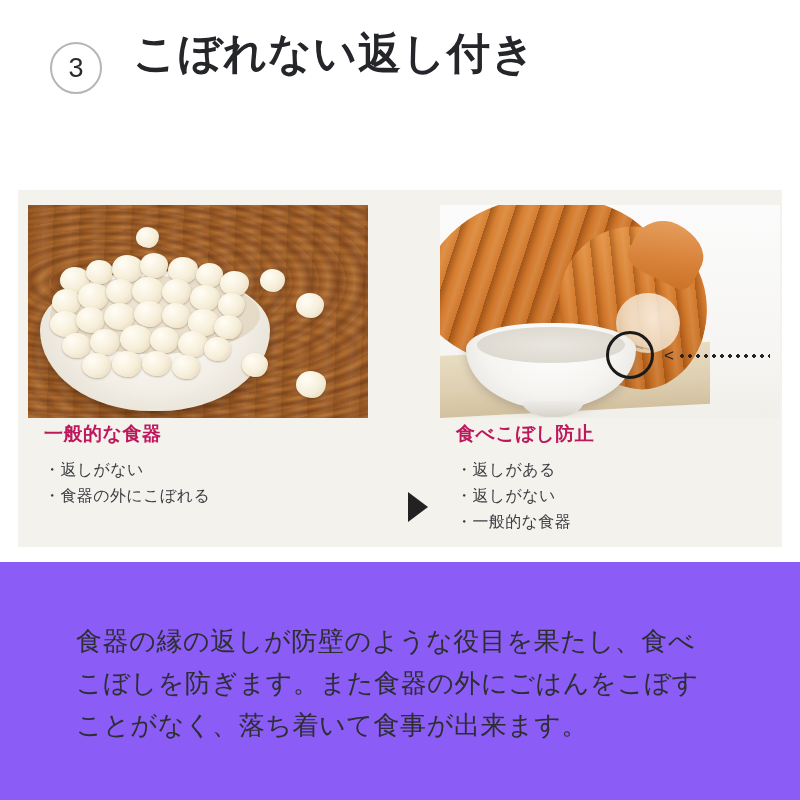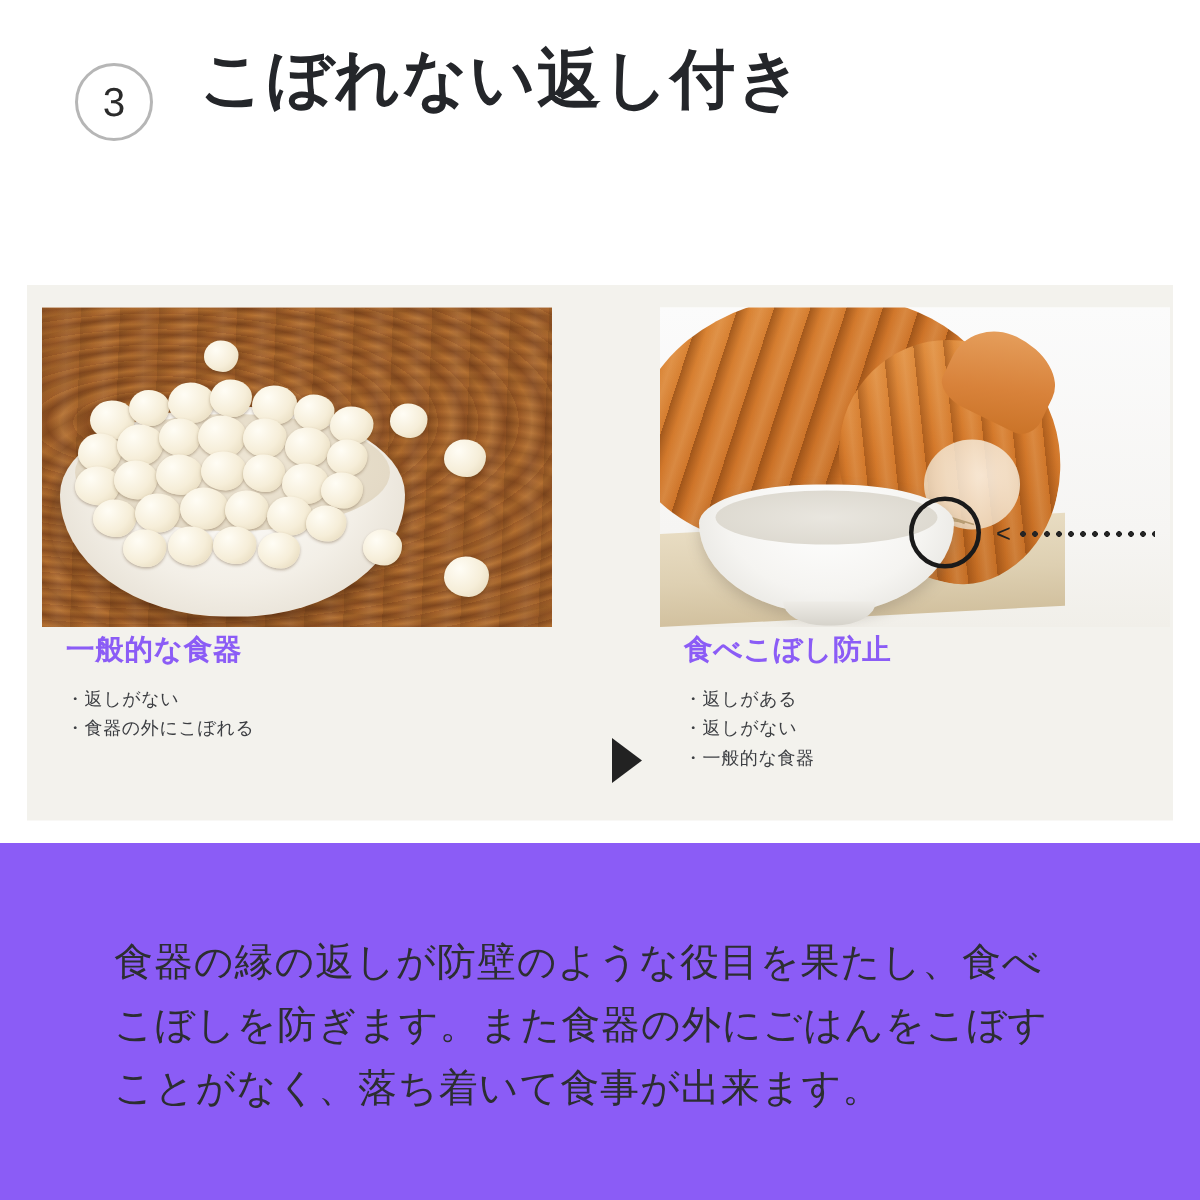--- a/index.html
+++ b/index.html
@@ -311,32 +311,32 @@
   
   .caption {
     position: absolute;
     left: 16px;
     top: 232px;
     width: 330px;
   }
   .caption-title {
     font-size: 19px;
     font-weight: bold;
-    color: #8b5cf6;
+    color: #be185d;
     line-height: 1.3;
     margin-bottom: 10px;
     letter-spacing: .5px;
   }
   .caption-list {
     list-style: none;
     margin: 0;
     padding: 0;
   }
   .caption-list li {
-    font-size: 12px;
+    font-size: 16px;
     color: #3c3e42;
     line-height: 1.62;
     letter-spacing: .4px;
     white-space: nowrap;
   }
 
   
   .footer-band {
     position: absolute;
     left: 0;

